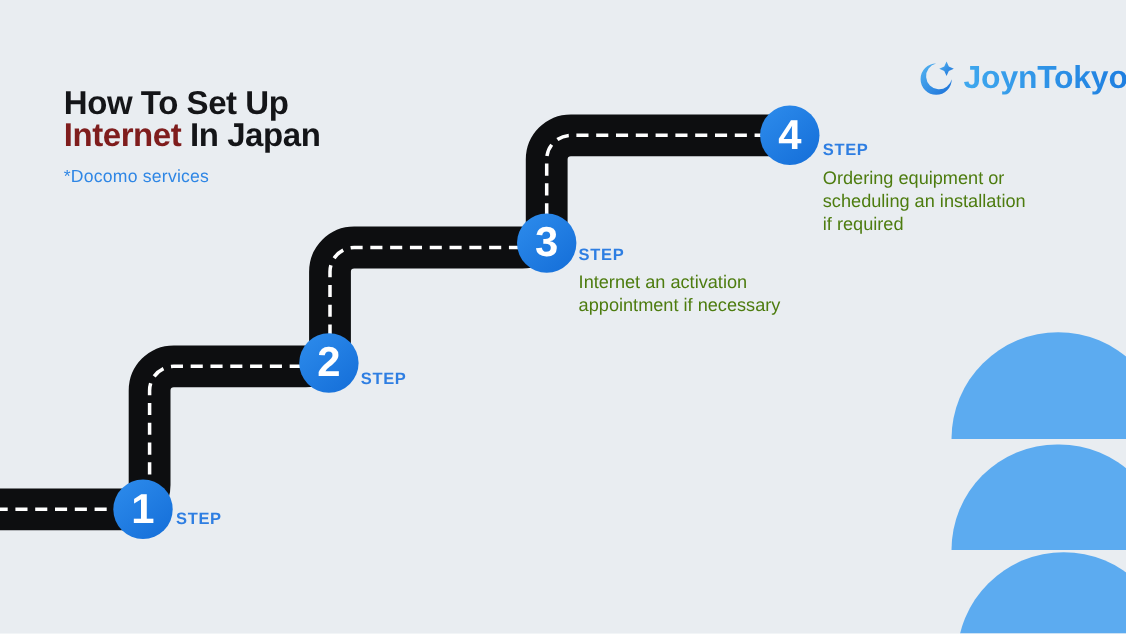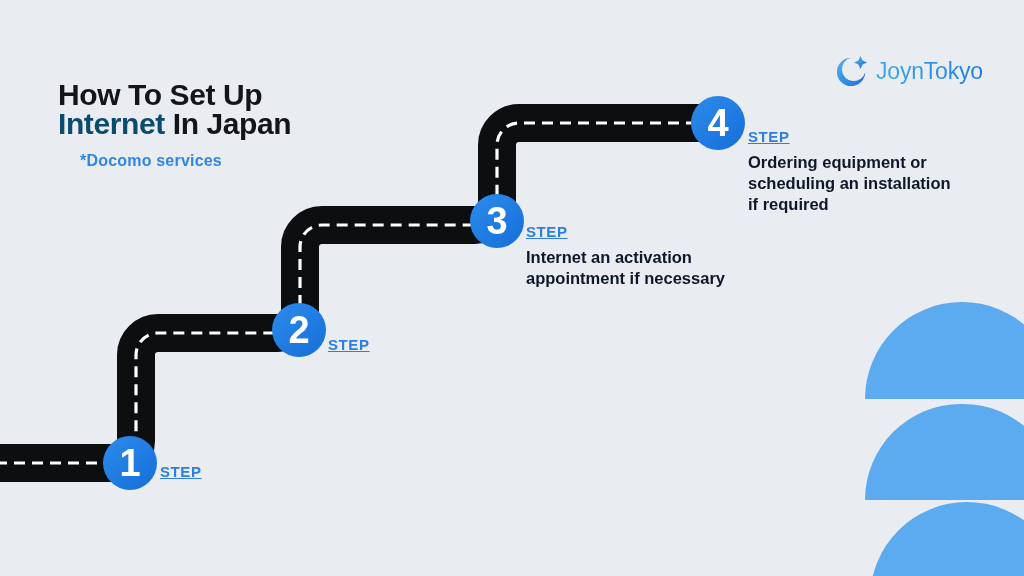--- a/index.html
+++ b/index.html
@@ -6,44 +6,44 @@
   .canvas {
     position:relative; width:1024px; height:576px;
     background:#e9edf1; overflow:hidden;
     font-family:"Liberation Sans","DejaVu Sans",sans-serif;
   }
   .road-svg { position:absolute; left:0; top:0; z-index:1; }
 
   
   .title-block { position:absolute; left:58px; top:80px; z-index:4; }
   .title-line { font-size:30px; line-height:29px; font-weight:700; letter-spacing:-0.4px; color:#141518; }
-  .title-highlight { color:#0c4a6e; }
-  .subtitle { margin-top:14px; font-size:16px; font-weight:700; letter-spacing:0.2px; color:#2e86e5;margin-left:22px; }
+  .title-highlight { color:#7f1d1d; }
+  .subtitle { margin-top:14px; font-size:16px; font-weight:400; letter-spacing:0.2px; color:#2e86e5; }
 
   
   .logo { position:absolute; left:835px; top:54px; z-index:4; display:flex; align-items:center; gap:7px; }
   .logo-icon { width:34px; height:34px; display:block; }
   .logo-text {
-    font-size:23px; font-weight:400; letter-spacing:-0.2px;
+    font-size:29px; font-weight:700; letter-spacing:-0.2px;
     background:linear-gradient(90deg,#3fa8ee,#1e7ee0);
     -webkit-background-clip:text; background-clip:text; color:transparent;
   }
 
   
   .step-circle {
     position:absolute; z-index:3; width:54px; height:54px; border-radius:50%;
     background:linear-gradient(140deg,#2b89ea 10%,#156fd9 95%);
     color:#ffffff; display:flex; align-items:center; justify-content:center;
     font-size:38px; font-weight:700;
   }
 
   
   .step-text { position:absolute; z-index:4; }
-  .step-label { font-size:15px; font-weight:700; letter-spacing:0.6px; color:#2e7ee2; margin-bottom:7px;text-decoration:underline; }
-  .step-desc { font-size:16.5px; line-height:21px; font-weight:700; color:#0f172a; white-space:pre-line; }
+  .step-label { font-size:15px; font-weight:700; letter-spacing:0.6px; color:#2e7ee2; margin-bottom:7px; }
+  .step-desc { font-size:16.5px; line-height:21px; font-weight:400; color:#4d7c0f; white-space:pre-line; }
 
   
   .dome { position:absolute; z-index:2; background:#5cabf0; border-radius:999px 999px 0 0; }
 </style>
 </head>
 <body>
 
 <div class="canvas">
 
   <svg class="road-svg" width="1024" height="576" viewBox="0 0 1024 576">

